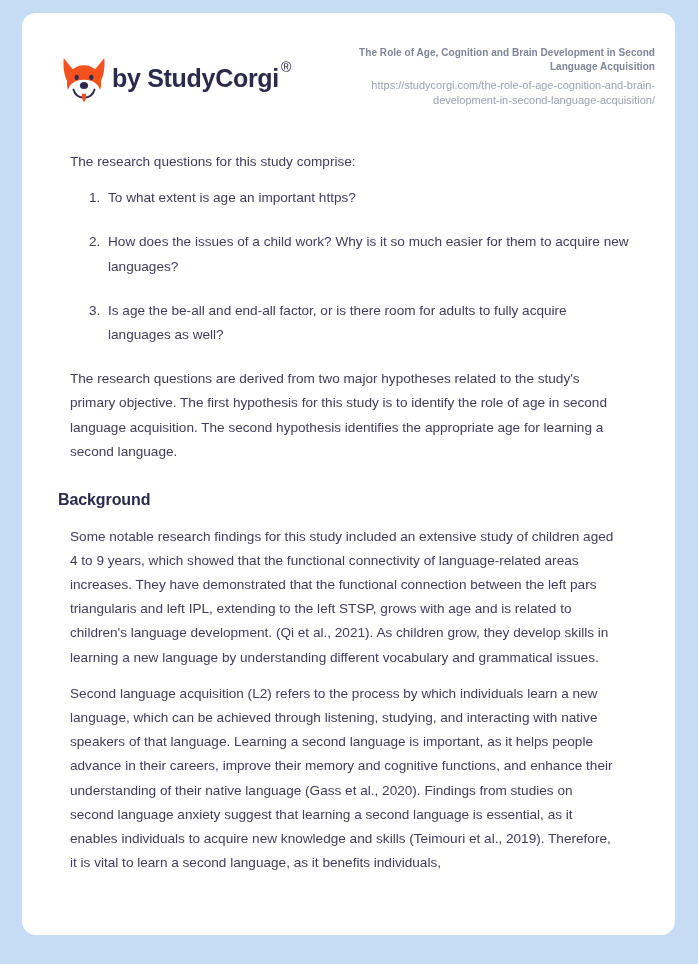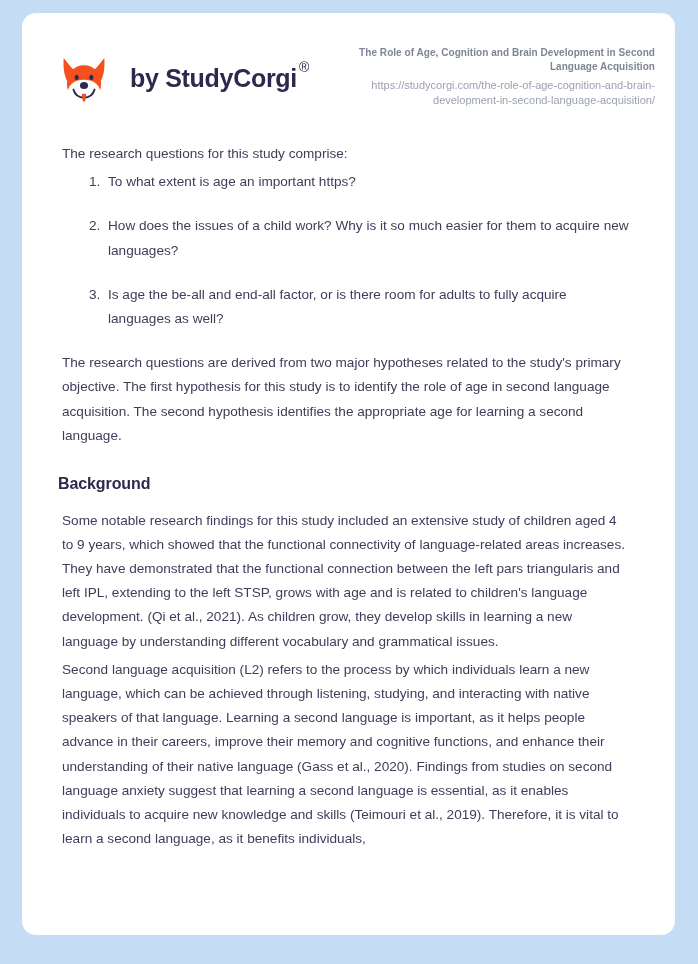--- a/index.html
+++ b/index.html
@@ -34,21 +34,21 @@
     height: 125px;
     padding: 0 20px 0 36px;
     display: flex;
     align-items: center;
     justify-content: space-between;
   }
 
   .brand {
     display: flex;
     align-items: center;
-    gap: 20px;
+    gap: 2px;
     flex: 0 0 auto;
     padding-top: 6px;
   }
   .brand-logo {
     width: 52px;
     height: 52px;
     display: block;
     flex: 0 0 auto;
   }
   .brand-wordmark {
@@ -96,21 +96,21 @@
 
   
   .doc-body {
     padding: 0 46px 0 36px;
   }
   .doc-body p,
   .doc-body li {
     color: #3f3d5a;
     font-size: 13.6px;
     line-height: 1.78;
-    margin: 4px;
+    margin: 12px;
   }
   .para {
     margin: 0 0 22px 0;
   }
   .para-tight {
     margin: 0 0 14px 0;
   }
 
   ol.question-list {
     margin: 0 0 18px 0;

